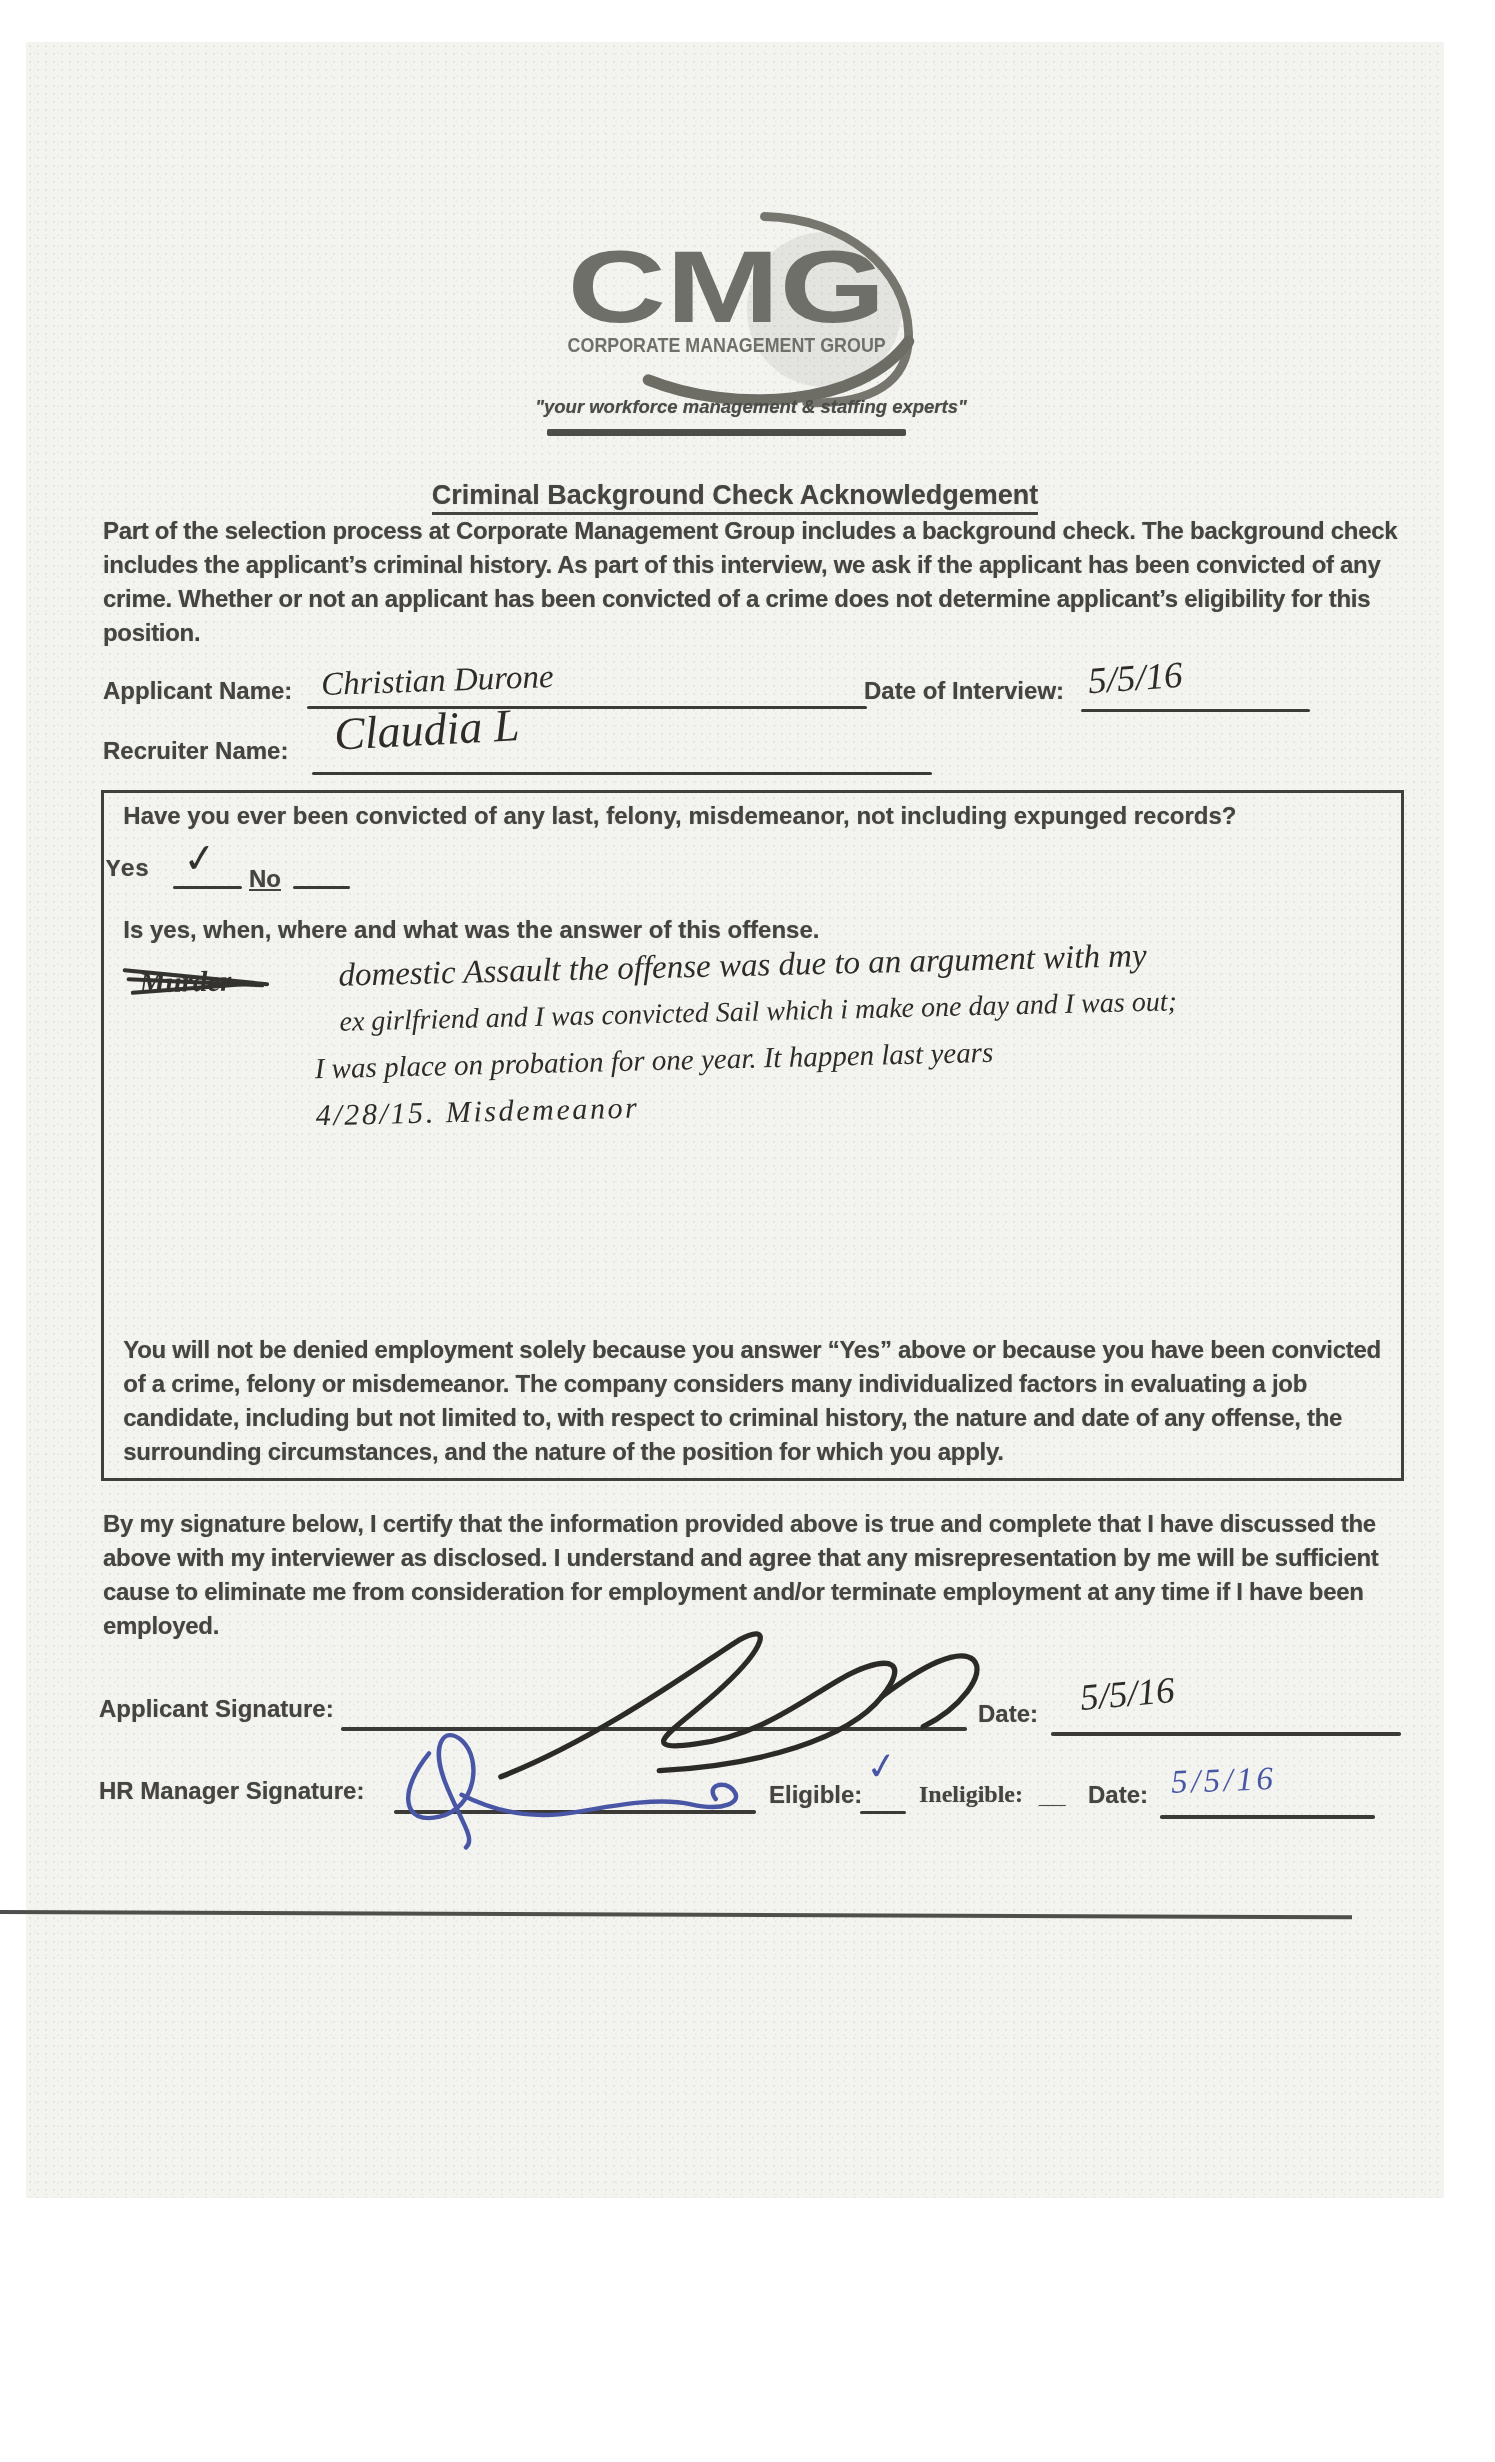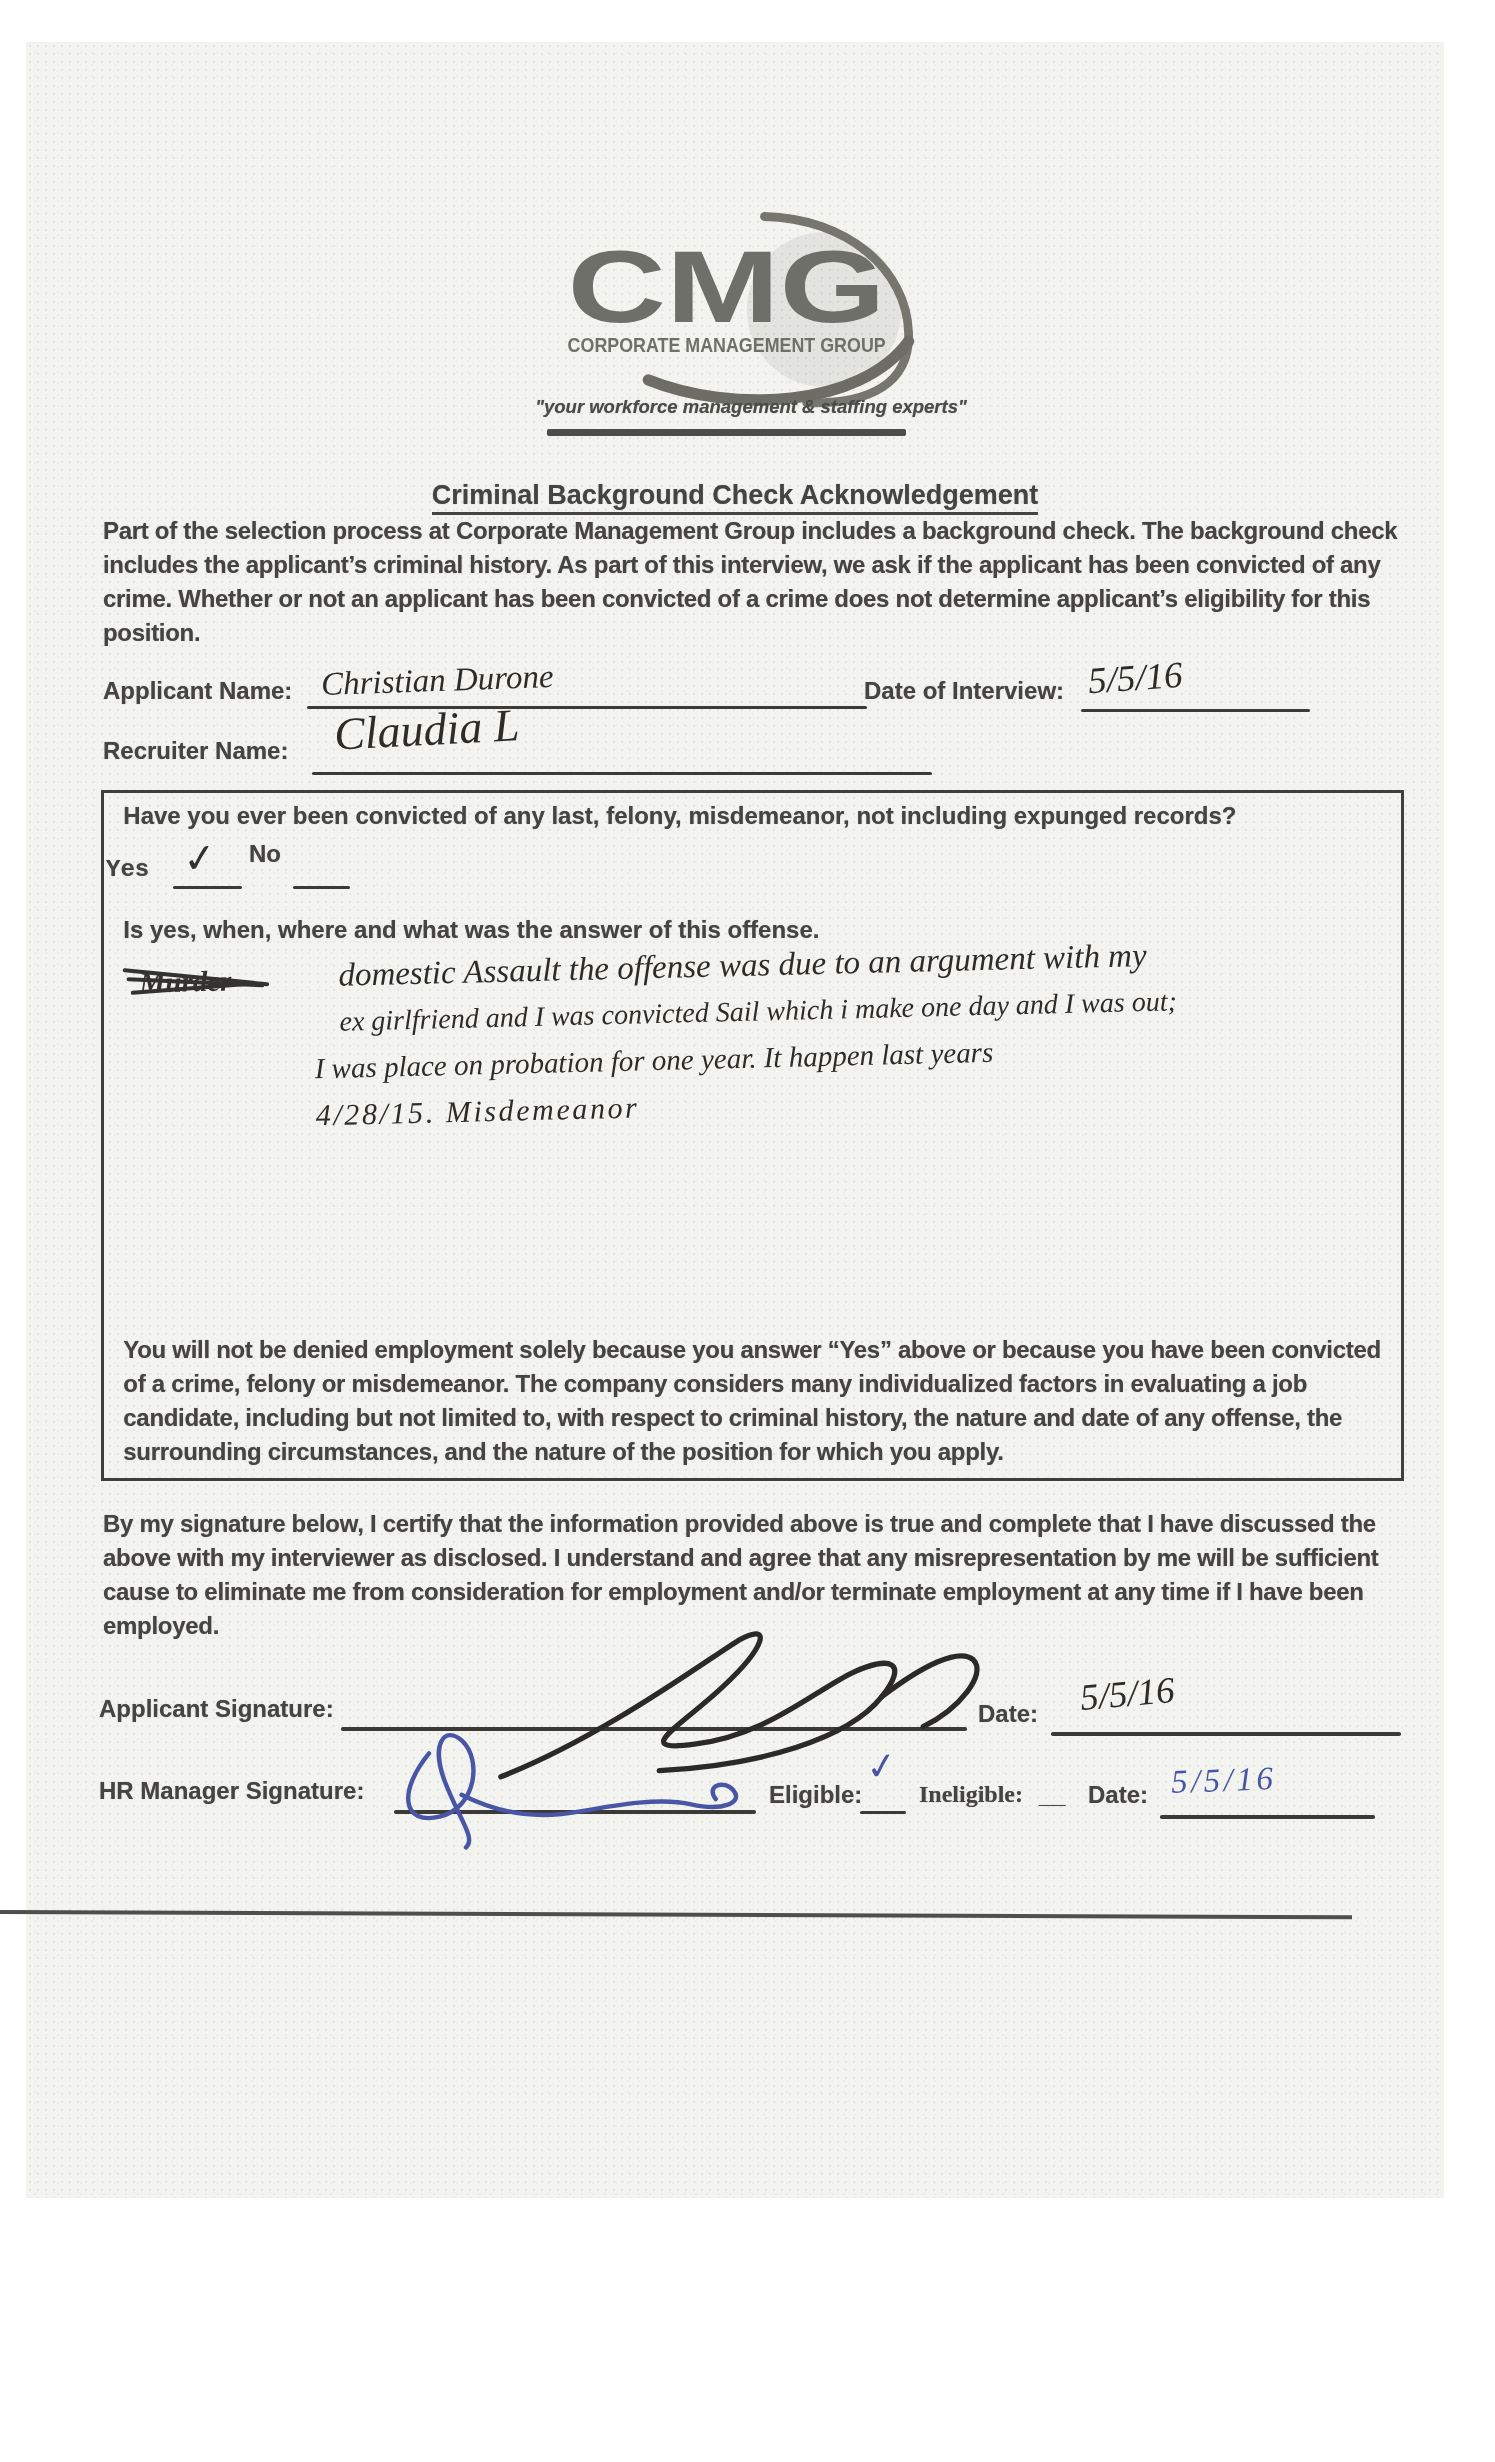--- a/index.html
+++ b/index.html
@@ -78,21 +78,21 @@
     <div class="print lbl" style="left:77px;top:695px;">Recruiter Name:</div>
     <div class="uline" style="left:286px;top:730px;width:620px;"></div>
     <div class="hand" style="left:308px;top:661px;font-size:46px;transform:rotate(-3deg);">Claudia L</div>
 
     <div id="qbox">
       <div class="print lbl" style="left:19.3px;top:8.8px;">Have you ever been convicted of any last, felony, misdemeanor, not including expunged records?</div>
 
       <div class="print lbl" style="left:2px;top:63px;font-family:Liberation Mono, monospace;">Yes</div>
       <div class="uline" style="left:69px;top:93px;width:69px;"></div>
       <div class="check" style="left:79px;top:42px;font-size:40px;color:#34322e;transform:rotate(-6deg);">✓</div>
-      <div class="print lbl" style="left:145px;top:47px;">No</div>
+      <div class="print lbl" style="left:145px;top:72px;text-decoration:underline;">No</div>
       <div class="uline" style="left:189px;top:93px;width:57px;"></div>
 
       <div class="print lbl" style="left:19.3px;top:123px;">Is yes, when, where and what was the answer of this offense.</div>
 
       <div class="answer-block">
         <span class="struck" style="position:absolute;left:16px;top:5.3px;font-size:29px;color:#34322e;">
           <span>Murder</span>
           <i class="strike1"></i>
           <i class="strike2"></i>
           <i class="strike3"></i>

